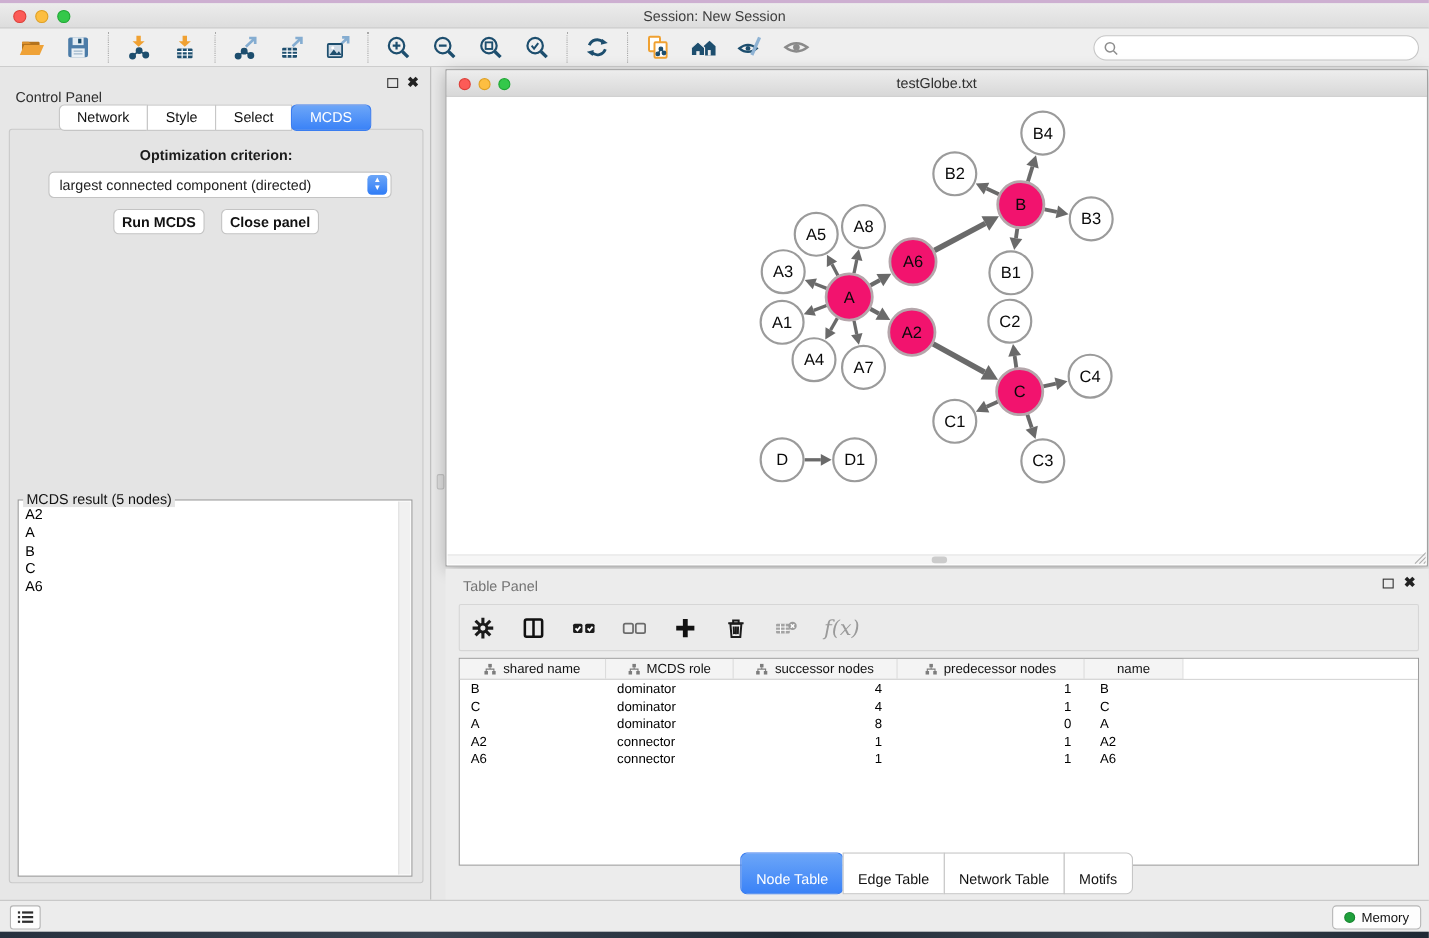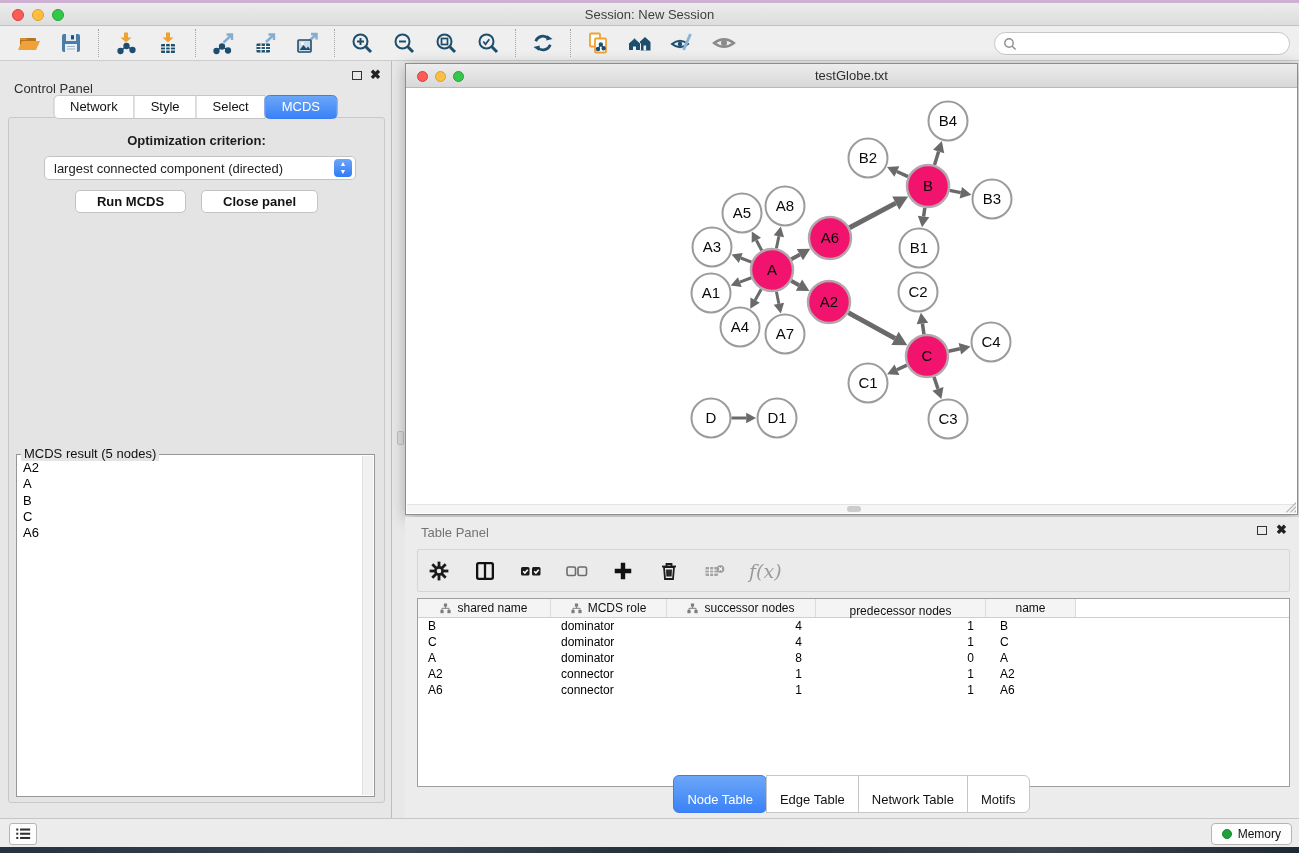--- a/index.html
+++ b/index.html
@@ -47,21 +47,21 @@
 
   .cp-content { position:absolute; left:8px; right:6px; top:56px; bottom:15px; background:#e4e4e4;
     border:1px solid #c9c9c9; border-radius:3px; }
   .opt-label { position:absolute; top:15px; left:0; right:0; text-align:center; font-weight:bold; color:#1c1c1c; }
   .dropdown { position:absolute; top:38px; left:35px; width:312px; height:24px; background:#fff;
     border:1px solid #c3c3c3; border-radius:5px; display:flex; align-items:center; padding-left:9px; font-size:13px; }
   .dd-stepper { position:absolute; right:3px; top:2px; width:18px; height:18px; border-radius:4px;
     background:linear-gradient(#6ca6f8,#2f7cf6); color:#fff; font-size:7px; line-height:8px;
     display:flex; flex-direction:column; align-items:center; justify-content:center; }
   .cp-buttons { position:absolute; top:72px; left:0; right:0; display:flex; justify-content:center; gap:15px; }
-  .mac-btn { background:#fff; border:1px solid #c3c3c3; border-radius:5px; height:23px; padding:0 21px;
+  .mac-btn { background:#fff; border:1px solid #c3c3c3; border-radius:5px; height:23px; padding:0 7px;
     font-size:13px; color:#111; display:flex; align-items:center; font-family:"Liberation Sans",sans-serif; font-weight:bold;}
 
   .result-box { position:absolute; left:7px; right:9px; top:336px; bottom:5px; border:1px solid #979797; background:#fff; }
   .result-legend { position:absolute; top:-9px; left:4px; background:#e4e4e4; padding:0 3px; font-size:13px; color:#111; }
   .result-list { position:absolute; left:2px; top:5px; bottom:2px; right:13px; overflow:hidden; }
   .result-item { font-size:13px; line-height:16.3px; padding-left:4px; color:#000; }
   .result-scroll { position:absolute; right:1px; top:1px; bottom:1px; width:11px; background:#f1f1f1; border-left:1px solid #e0e0e0; }
 
   
   .mini-vthumb { position:absolute; left:397px; top:431px; width:7px; height:14px; background:#dcdcdc;
@@ -586,21 +586,21 @@
           <svg width="11" height="11" viewBox="0 0 11 11">
             <g fill="#7d7d7d">
               <rect x="3.9" y="0.5" width="3.2" height="3.2"></rect>
               <rect x="0.4" y="7" width="3.2" height="3.2"></rect>
               <rect x="7.4" y="7" width="3.2" height="3.2"></rect>
             </g>
             <path d="M5.5 3.7 V5.3 M2 7 V5.3 H9 V7" stroke="#7d7d7d" fill="none" stroke-width="1"></path>
           </svg>
           <span>successor nodes</span>
         </div>
-        <div class="dt-hcell" style="width: 170px; flex-direction: column;">
+        <div class="dt-hcell" style="width: 170px;">
           <svg width="11" height="11" viewBox="0 0 11 11">
             <g fill="#7d7d7d">
               <rect x="3.9" y="0.5" width="3.2" height="3.2"></rect>
               <rect x="0.4" y="7" width="3.2" height="3.2"></rect>
               <rect x="7.4" y="7" width="3.2" height="3.2"></rect>
             </g>
             <path d="M5.5 3.7 V5.3 M2 7 V5.3 H9 V7" stroke="#7d7d7d" fill="none" stroke-width="1"></path>
           </svg>
           <span>predecessor nodes</span>
         </div>

